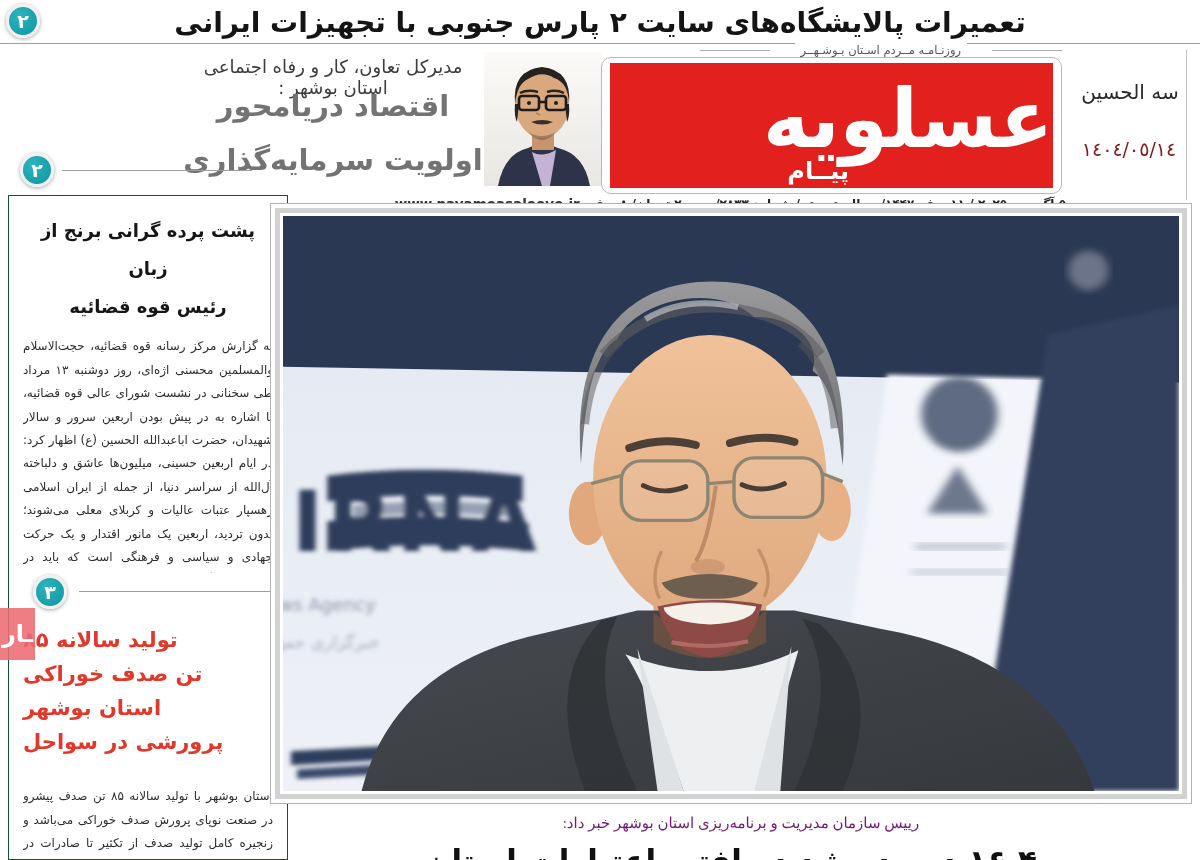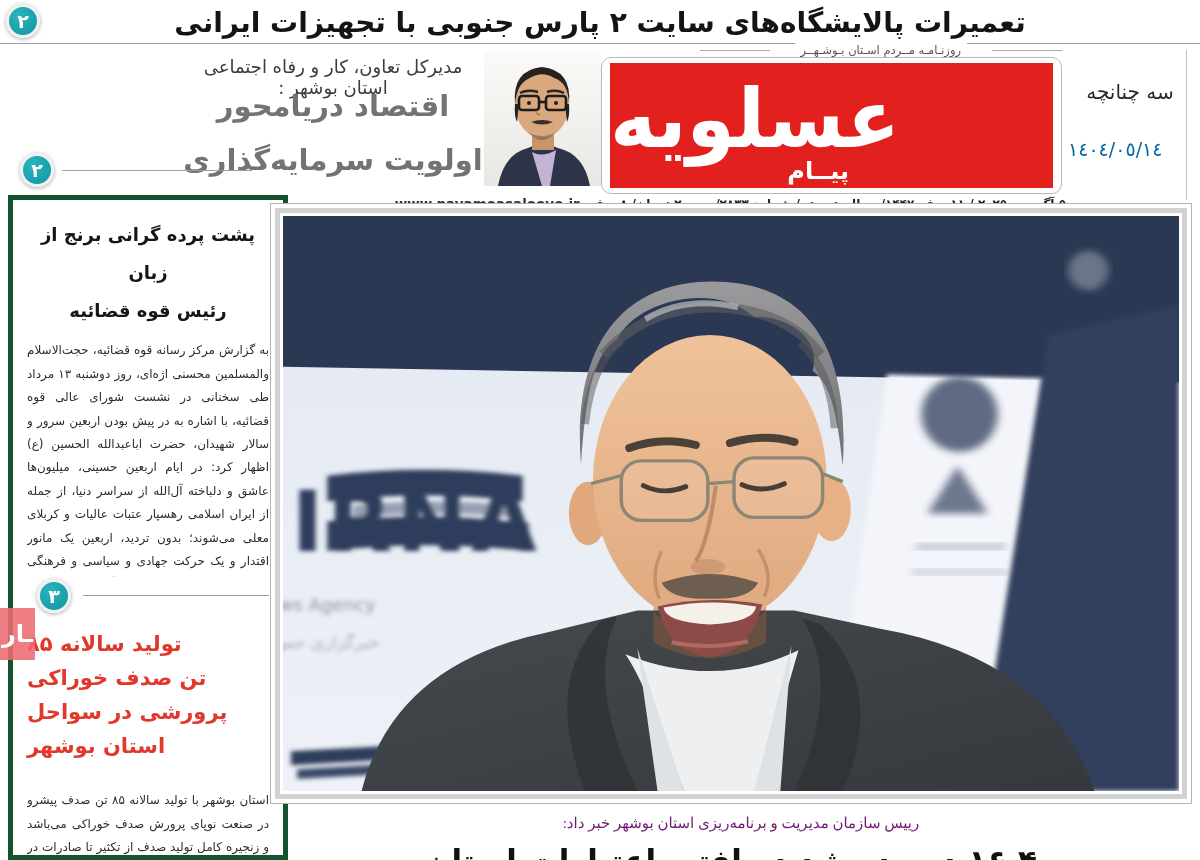--- a/index.html
+++ b/index.html
@@ -46,21 +46,21 @@
     position:absolute; left:601px; top:42px; width:461px; height:16px;
     display:flex; align-items:center; gap:25px; z-index:3;
   }
   .tagline-row .dash { flex:1; height:1px; background:#aaa; }
   .tagline-row .dash.outer { flex:0 0 70px; }
   .tagline {
     font-size:11.5px; color:#555; background:#fff; padding:0 6px; white-space:nowrap;
   }
   .logo-red {
     position:absolute; left:610px; top:63px; width:443px; height:125px;
-    background:#e2201d; display:flex; align-items:center; justify-content:flex-end;
+    background:#e2201d; display:flex; align-items:center; justify-content:flex-start;
     overflow:hidden; z-index:2;
   }
   .logo-main {
     color:#fff; font-weight:bold; font-size:78px; line-height:1;
     transform:scaleY(1.05); letter-spacing:-2px; margin-top:-14px;
   }
   .logo-sub {
     position:absolute; bottom:3px; left:47%; transform:translateX(-50%);
     color:#fff; font-weight:bold; font-size:24px;
   }
@@ -69,28 +69,28 @@
     display:flex; align-items:center; justify-content:space-between; direction:rtl;
   }
   .info-line { font-size:12px; font-weight:bold; color:#222; white-space:nowrap; }
   .website { font-size:13.5px; font-weight:bold; color:#333; direction:ltr; }
   .info-row .mini-dash { width:16px; height:1px; background:#888; }
   .weekday {
     position:absolute; top:80px; left:1075px; width:110px; text-align:center;
     font-size:20px; color:#2a2a2a;
   }
   .h-date {
-    position:absolute; top:138px; left:1068px; width:122px; 
-    font-size:19px; color:#0369a1; direction:ltr;
+    position:absolute; top:138px; left:1068px; width:122px; text-align:center;
+    font-size:19px; color:#7f1d1d; direction:ltr;
   }
   .right-edge-line { position:absolute; left:1186px; top:50px; width:1px; height:150px; background:#c2c2c2; }
   
   .left-col {
     position:absolute; left:8px; top:195px; width:280px; height:665px;
-    border:5px solid #14532d; background:#fff; overflow:hidden;
+    border:1px solid #14532d; background:#fff; overflow:hidden;
     padding:16px 14px 0 14px;
   }
   .art1-title {
     text-align:center; font-size:18px; font-weight:bold; color:#161616; line-height:2.1;
     margin-bottom:10px;
   }
   .col-body {
     font-size:12px; line-height:1.95; text-align:justify; color:#2d2d2d;
     overflow:hidden;
   }
@@ -183,42 +183,42 @@
   <div class="logo-red">
     <div class="logo-main">عسلویه</div>
     <div class="logo-sub">پیــام</div>
   </div>
   <div class="info-row">
     <div class="info-line">۵ آگوست ۲۰۲۵ / ۱۱ صفر ۱۴۴۷/ سـال هجدهم/ شماره ۲۸۳۳/ ۲۰۰۰۰ تومان/ ۸ صفحه</div>
     <div class="mini-dash"></div>
     <div class="website">www.payameasalooye.ir</div>
     <div class="mini-dash"></div>
   </div>
-  <div class="weekday">سه چنانچه</div>
+  <div class="weekday">سه الحسین</div>
   <div class="h-date">١٤٠٤/٠٥/١٤</div>
   <div class="right-edge-line"></div>
 
   <div class="badge" style="top:153px; left:20px;">۲</div>
   <div style="position:absolute; top:170px; left:62px; width:190px; height:1px; background:#9e9e9e;"></div>
 
   <div class="left-col">
     <div class="art1-title">
       <div>پشت پرده گرانی برنج از زبان</div>
       <div>رئیس قوه قضائیه</div>
     </div>
     <div class="col-body body1">به گزارش مرکز رسانه قوه قضائیه، حجت‌الاسلام والمسلمین محسنی اژه‌ای، روز دوشنبه ۱۳ مرداد طی سخنانی در نشست شورای عالی قوه قضائیه، با اشاره به در پیش بودن اربعین سرور و سالار شهیدان، حضرت اباعبدالله الحسین (ع) اظهار کرد: در ایام اربعین حسینی، میلیون‌ها عاشق و دلباخته آل‌الله از سراسر دنیا، از جمله از ایران اسلامی رهسپار عتبات عالیات و کربلای معلی می‌شوند؛ بدون تردید، اربعین یک مانور اقتدار و یک حرکت جهادی و سیاسی و فرهنگی است که باید در پاسداشت آن، همگان کوشا باشیم؛ بر همین اساس، کلیه مسئولان قضائی در استان‌های محل تردد زوار اربعین، نهایت مساعی خود را به کار گیرند تا هر نوع خدمتی به ویژه خدمات حقوقی و قضائی را پیشکش زوارکنند و چنانچه برای آنها ....</div>
     <div class="divider-row">
       <div class="line"></div>
       <div class="badge" style="position:absolute;">۳</div>
     </div>
     <div class="art2-title">
       <div>تولید سالانه ۸۵</div>
       <div>تن صدف خوراکی</div>
+      <div>استان بوشهر</div>
       <div>پرورشی در سواحل</div>
-      <div>استان بوشهر</div>
     </div>
     <div class="col-body body2">استان بوشهر با تولید سالانه ۸۵ تن صدف پیشرو در صنعت نوپای پرورش صدف خوراکی می‌باشد و زنجیره کامل تولید صدف از تکثیر تا صادرات در استان بوشهر ایجاد شده است.سیدپیام قاضی، مدیرعامل شرکت دانش‌بنیان پرورش صدف خوراکی، در گفت‌وگو با خبرنگار تسنیم از رشد چشمگیر این صنعت در استان بوشهر خبر داد و اظهار داشت: صنعت پرورش صدف خوراکی با مزیت‌های منحصر به فردی چون سازگاری با شرایط بومی و امکان صادرات، مورد توجه</div>
   </div>
   <div class="watermark">ـار</div>
 
   <div class="photo-frame">
     <div class="photo-frame-inner">
       <div class="photo">
         <svg viewBox="0 0 890 580" preserveAspectRatio="none">
           <defs>

